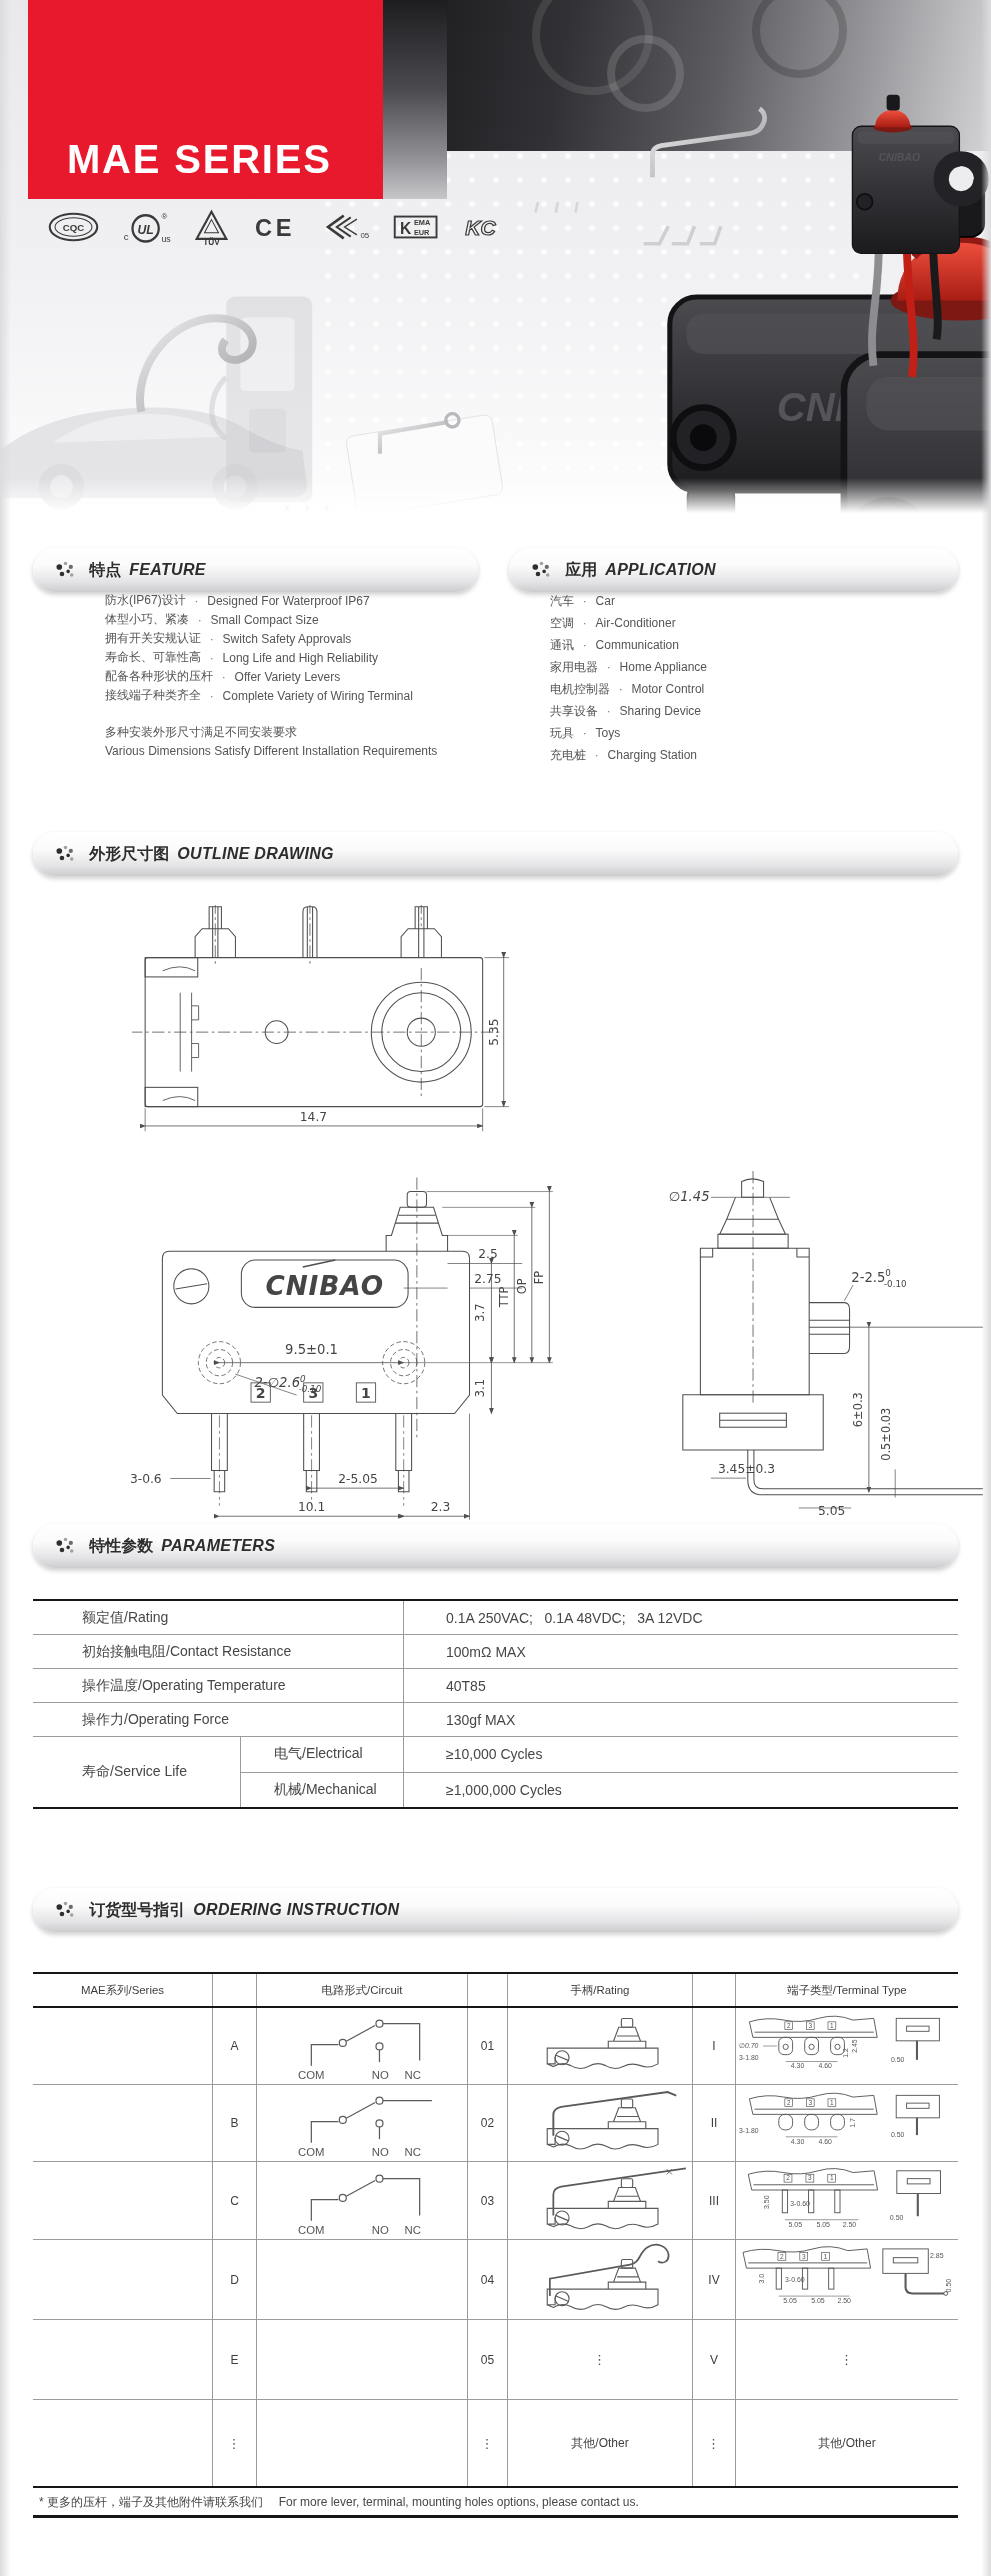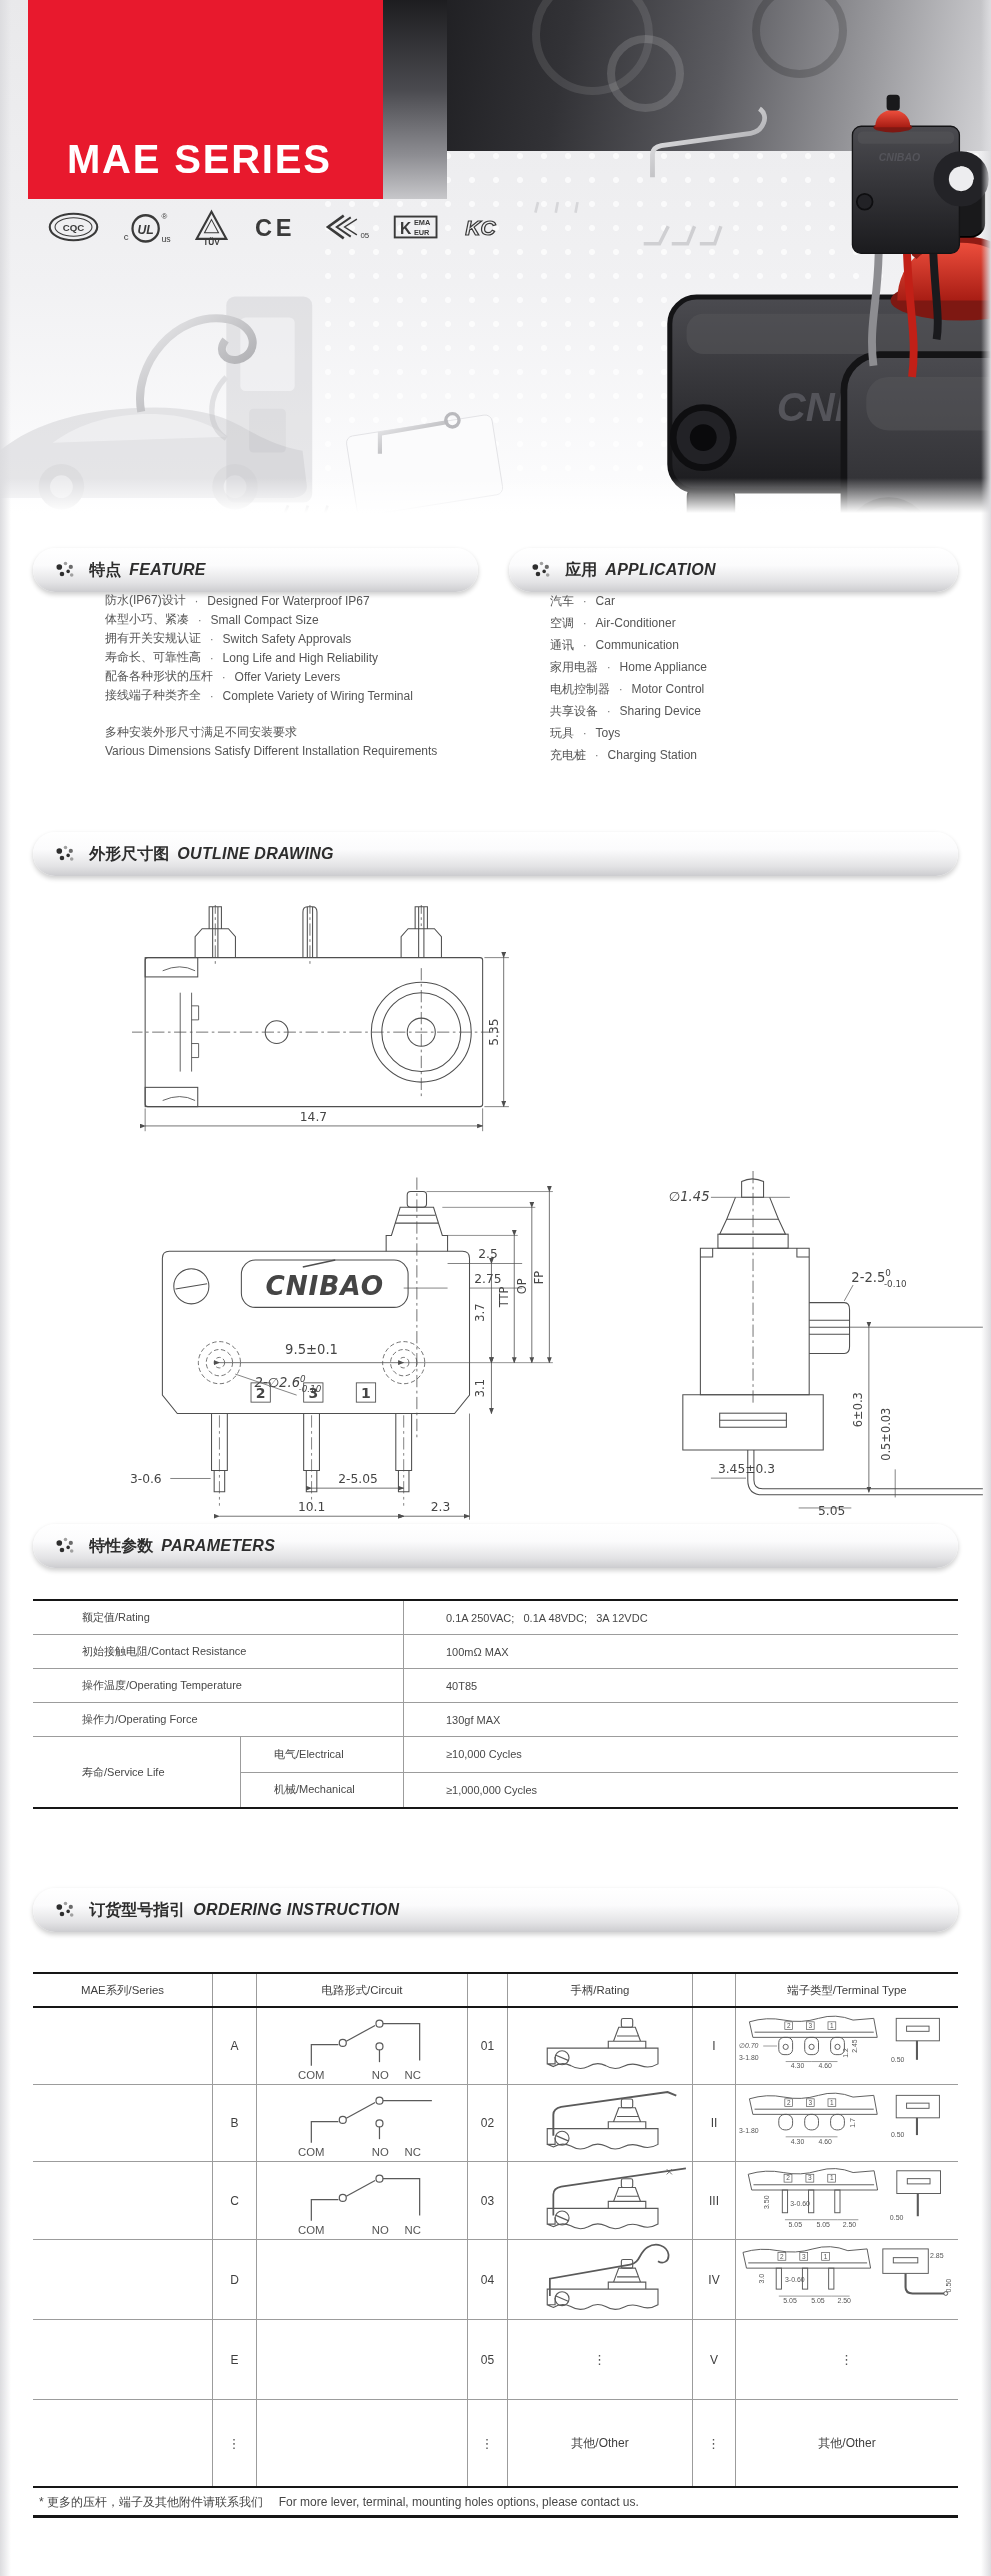--- a/index.html
+++ b/index.html
@@ -31,21 +31,21 @@
   
   .blist{font-size:12px;color:#555;}
   .blist .li{height:19px;display:flex;align-items:center;}
   .alist .li{height:22px;}
   .sep{margin:0 8.8px;color:#777;}
   .fnote{margin-top:17.5px;line-height:19.3px;color:#555;font-size:12px;}
   
   .tdraw text{font-family:"DejaVu Sans",sans-serif;fill:#454545;}
   .tdraw{color:#4f4f4f;}
   
-  .ptable{left:33px;top:1599px;width:925px;border-top:2.6px solid #161616;border-bottom:2.6px solid #161616;font-size:11px;color:#474747;}
+  .ptable{left:33px;top:1599px;width:925px;border-top:2.6px solid #161616;border-bottom:2.6px solid #161616;font-size:14px;color:#474747;}
   .prow{display:flex;height:33px;}
   .prow + .prow, .plife{border-top:0.9px solid #9c9c9c;}
   .pl{width:371px;box-sizing:border-box;border-right:0.9px solid #9c9c9c;display:flex;align-items:center;padding-left:49px;}
   .pv{flex:1;display:flex;align-items:center;padding-left:42px;white-space:pre-wrap;}
   .plife{display:flex;height:70px;}
   .pll{width:208px;box-sizing:border-box;border-right:0.9px solid #9c9c9c;display:flex;align-items:center;padding-left:49px;}
   .pls{flex:1;display:flex;flex-direction:column;}
   .plsr{display:flex;height:35px;}
   .plsr.b{border-top:0.9px solid #9c9c9c;}
   .plsl{width:163px;box-sizing:border-box;border-right:0.9px solid #9c9c9c;display:flex;align-items:center;padding-left:33px;}

